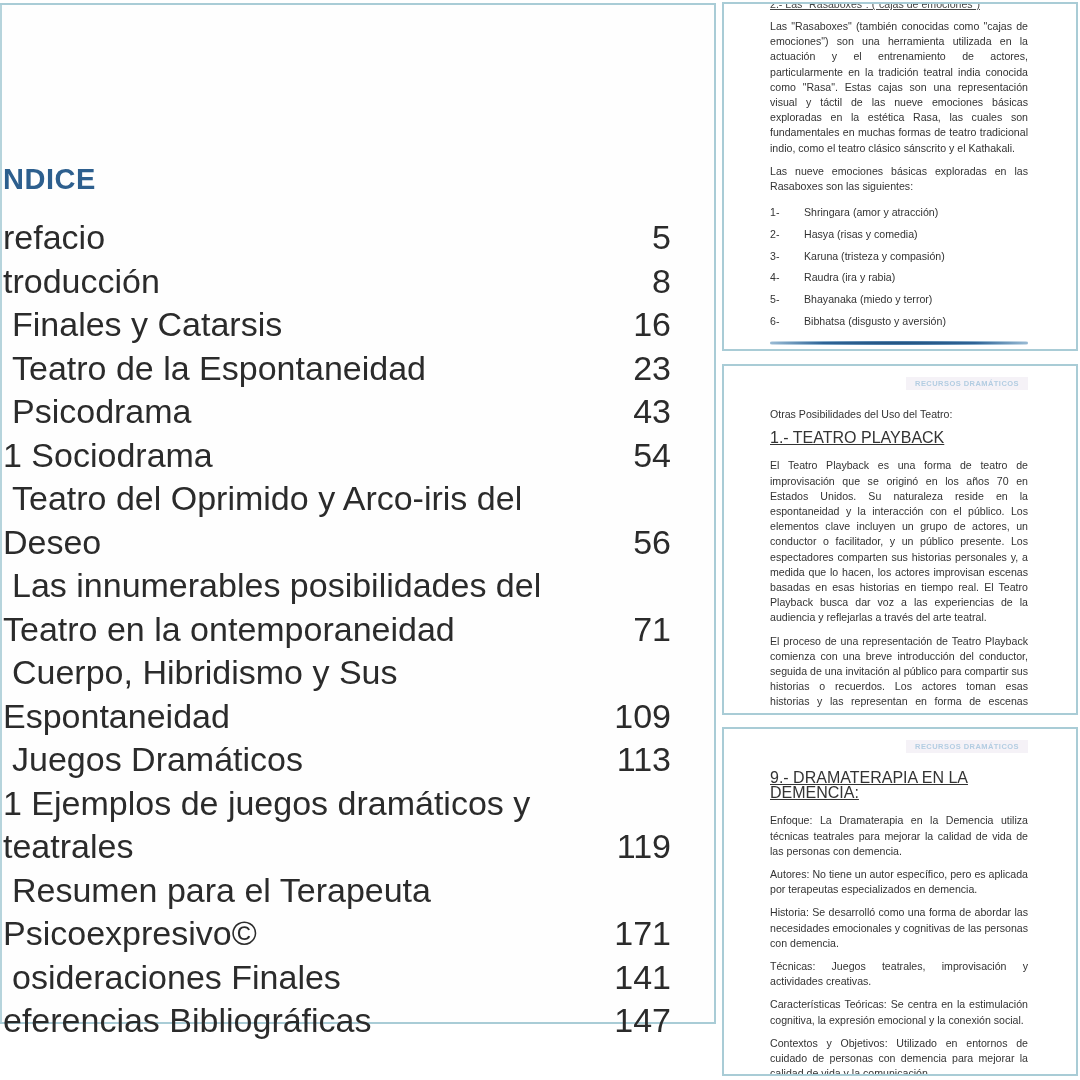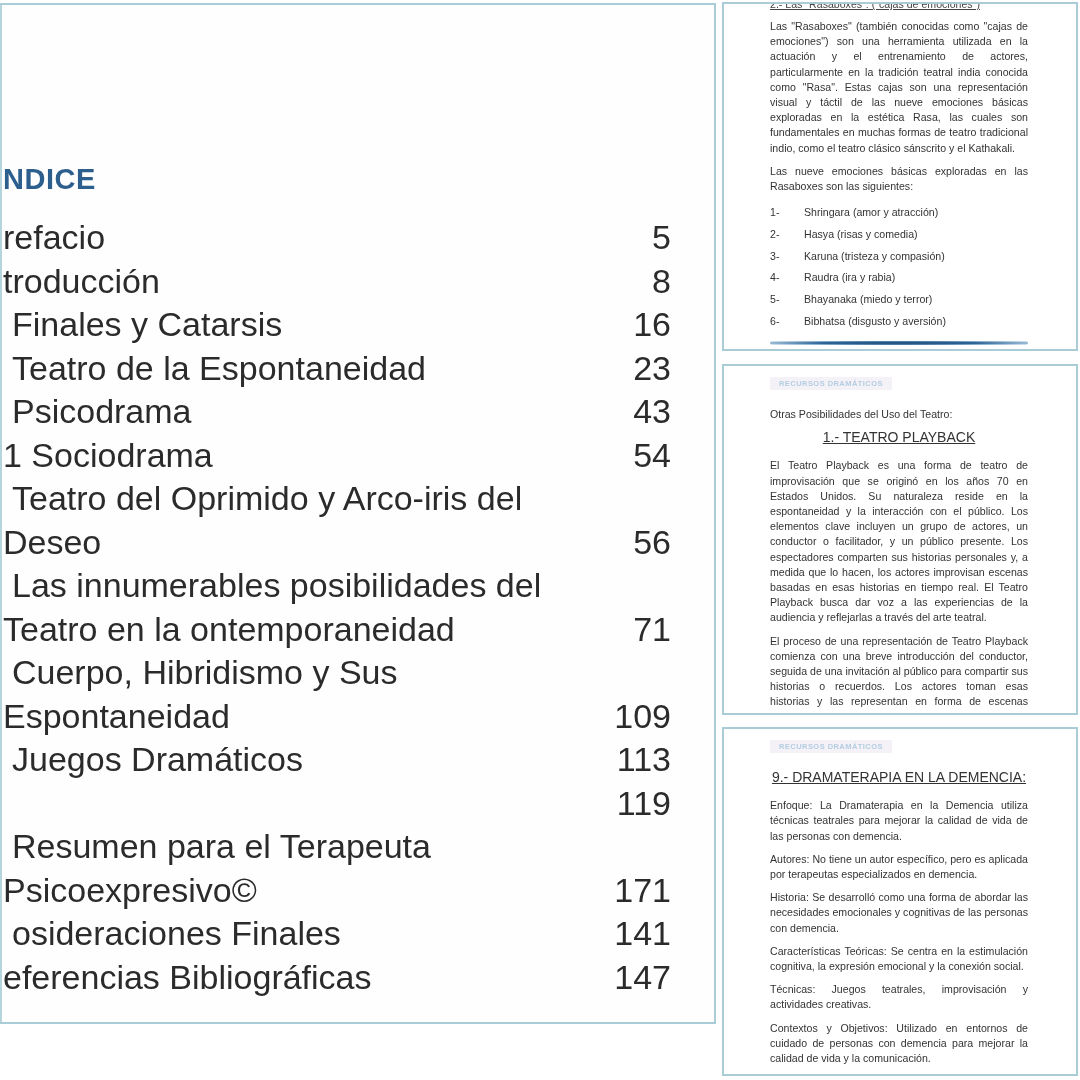--- a/index.html
+++ b/index.html
@@ -49,29 +49,29 @@
   .thumb.t3 { top:727px; height:349px; }
 
   .thumb p, .thumb .line {
     font-size:10.6px; line-height:15.2px; text-align:justify;
     color:#333; margin:0 0 8px 0;
   }
   .clip-head {
     margin:-7px 0 7px 0; font-size:10.6px; line-height:15px;
     text-decoration:underline; color:#444; white-space:nowrap; overflow:hidden;
   }
-  .thumb-header { text-align:left; margin:6px 0 17px 0; }
+  .thumb-header { text-align:right; margin:6px 0 17px 0; }
   .thumb-header span {
     display:inline-block; font-size:7.5px; font-weight:bold;
     letter-spacing:.45px; color:#b3cde2; background:#f5f2f7; padding:2px 9px;
   }
   .intro-line { text-align:left; margin:0 0 14px 0; }
   .sec-heading {
-    font-size:14px; line-height:15.2px; color:#333;
-    text-decoration:underline; margin:0 0 13px 0; text-align:center;
+    font-size:16px; line-height:15.2px; color:#333;
+    text-decoration:underline; margin:0 0 13px 0; text-align:left;
   }
   .emotions { margin:11px 0 0 0; }
   .emotion {
     display:flex; font-size:10.6px; line-height:15.2px;
     color:#333; margin:0 0 6.5px 0;
   }
   .emotion .num { flex:none; width:34px; }
   .divider {
     height:4px; margin:12px 0 3px 0; border-radius:2px;
     background: radial-gradient(ellipse at center,
@@ -134,20 +134,21 @@
         <span class="toc-label">Cuerpo, Hibridismo y Sus Espontaneidad</span>
         <span class="toc-page">109</span>
       </div>
 
       <div class="toc-row">
         <span class="toc-label">Juegos Dramáticos</span>
         <span class="toc-page">113</span>
       </div>
 
       <div class="toc-row">
+        <span class="toc-label">1 Ejemplos de juegos dramáticos y teatrales</span>
         <span class="toc-page">119</span>
       </div>
 
       <div class="toc-row">
         <span class="toc-label">Resumen para el Terapeuta Psicoexpresivo©</span>
         <span class="toc-page">171</span>
       </div>
 
 
       <div class="toc-row">
@@ -218,19 +219,19 @@
   </div>
   <div class="sec-heading">9.- DRAMATERAPIA EN LA DEMENCIA:</div>
   <div>
 
       <p class="dem-para">Enfoque: La Dramaterapia en la Demencia utiliza técnicas teatrales para mejorar la calidad de vida de las personas con demencia.</p>
 
       <p class="dem-para">Autores: No tiene un autor específico, pero es aplicada por terapeutas especializados en demencia.</p>
 
       <p class="dem-para">Historia: Se desarrolló como una forma de abordar las necesidades emocionales y cognitivas de las personas con demencia.</p>
 
+      <p class="dem-para">Técnicas: Juegos teatrales, improvisación y actividades creativas.</p>
+
       <p class="dem-para">Características Teóricas: Se centra en la estimulación cognitiva, la expresión emocional y la conexión social.</p>
-
-      <p class="dem-para">Técnicas: Juegos teatrales, improvisación y actividades creativas.</p>
 
       <p class="dem-para">Contextos y Objetivos: Utilizado en entornos de cuidado de personas con demencia para mejorar la calidad de vida y la comunicación.</p>
     </div>
 </div>
 
 </body></html>

